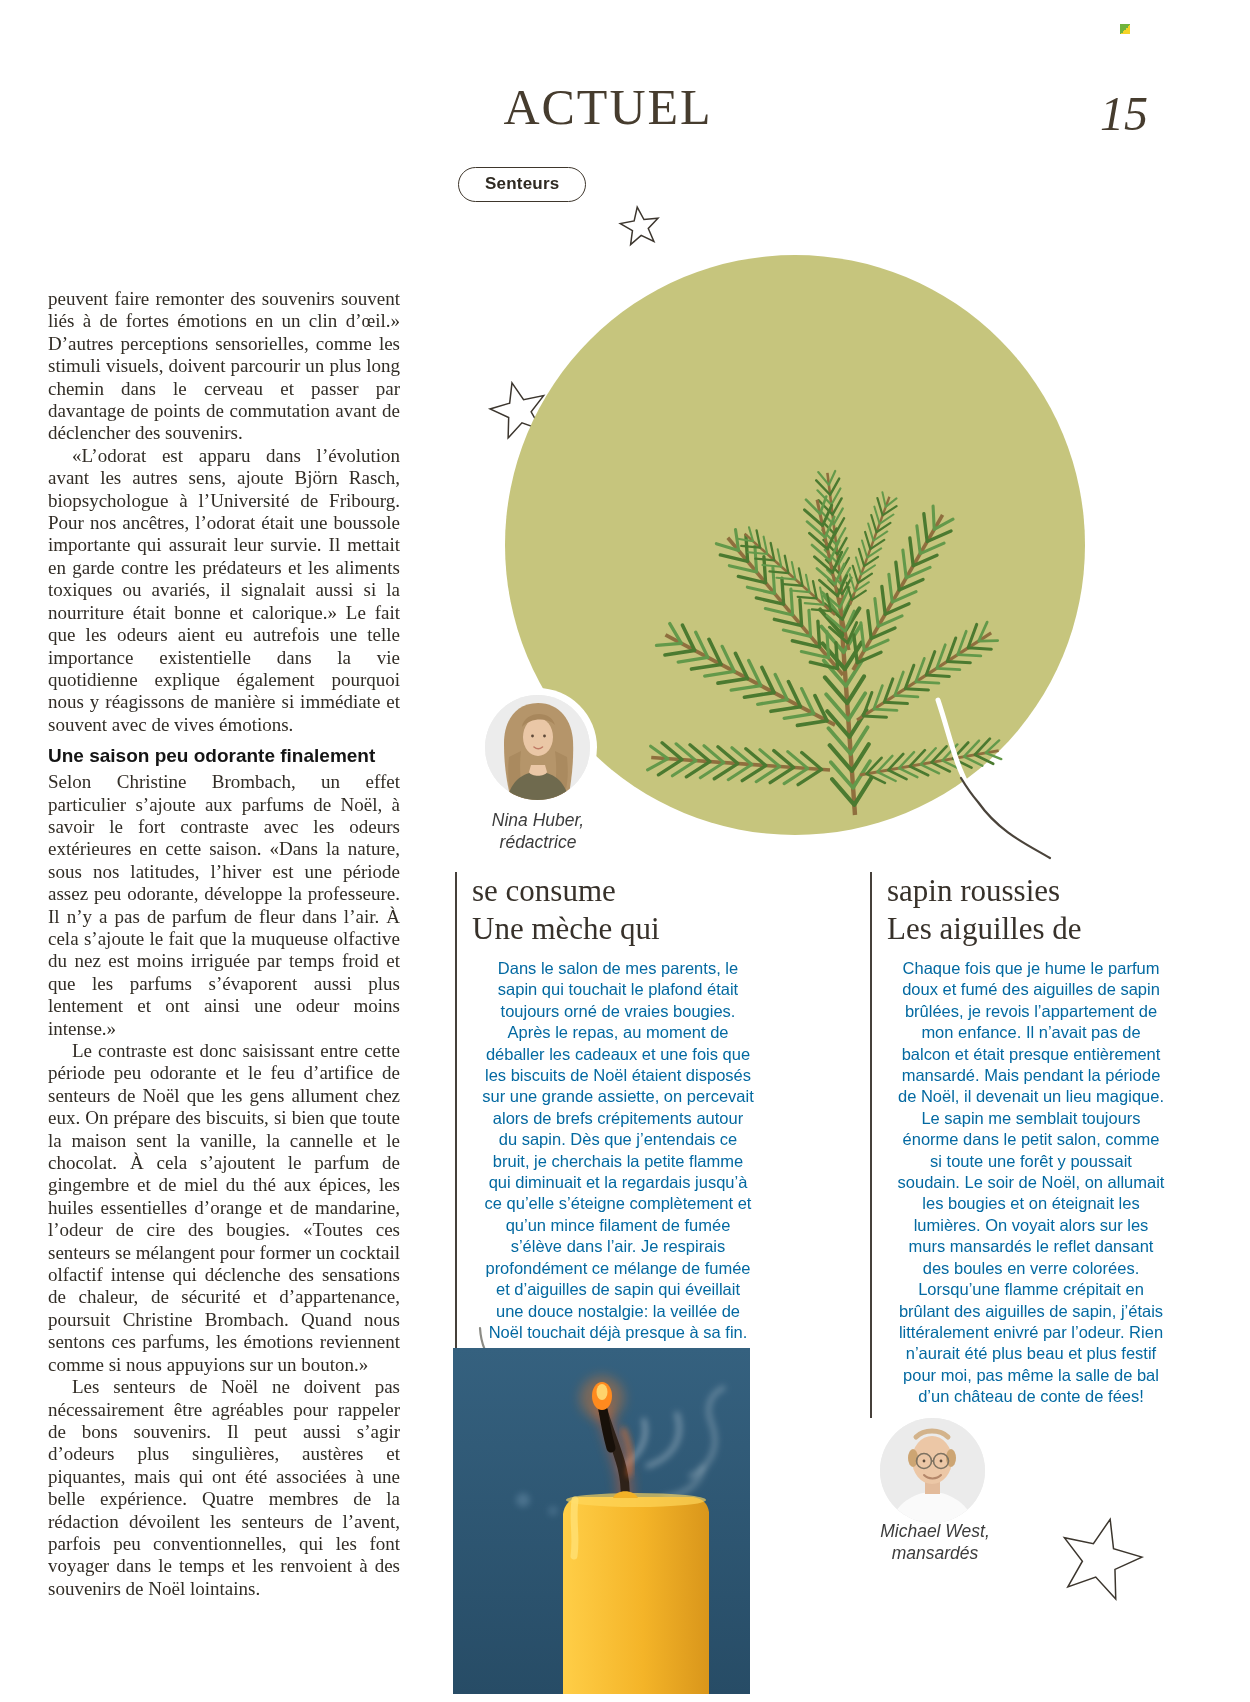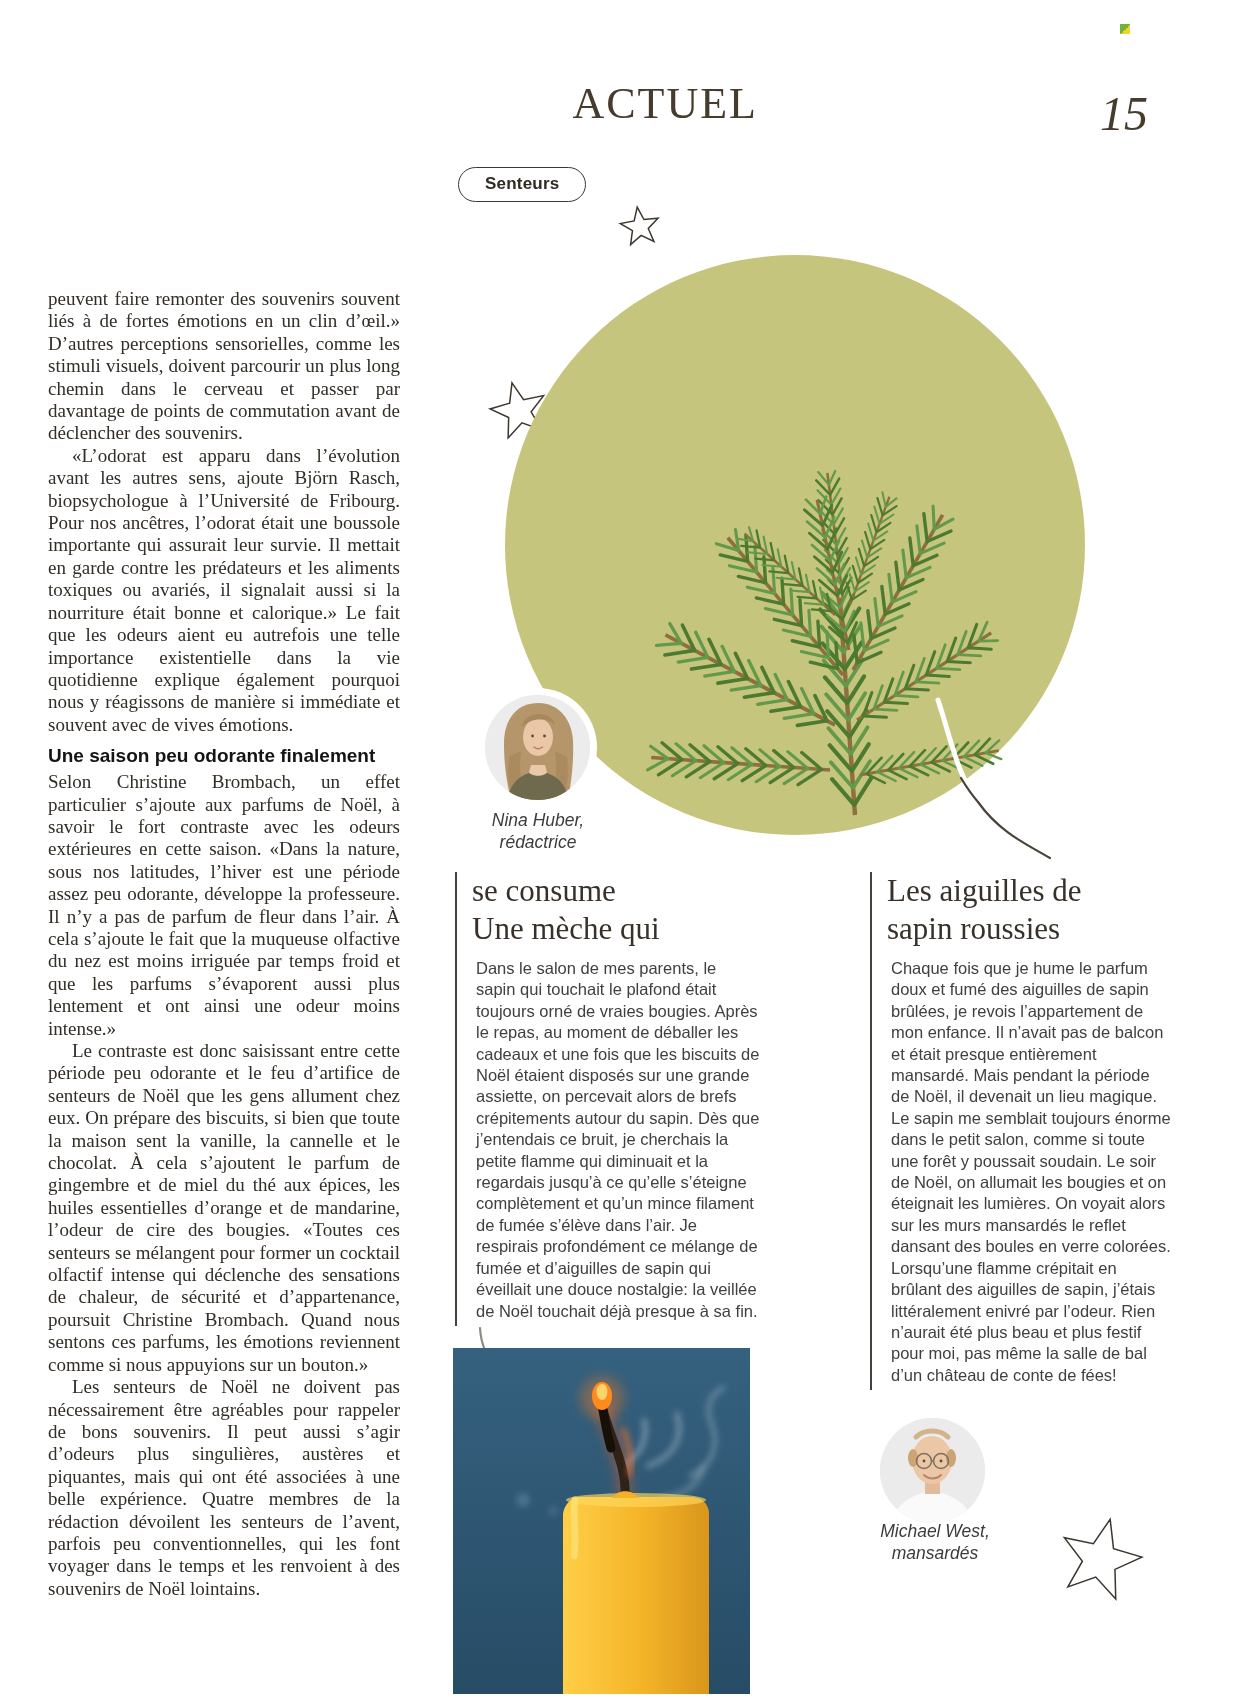--- a/index.html
+++ b/index.html
@@ -1,21 +1,21 @@
 <!DOCTYPE html>
 <html lang="fr"><head>
 <meta charset="utf-8">
 <style>
   html,body{margin:0;padding:0;background:#e9e7e3;}
   .page{position:relative;width:1250px;height:1702px;margin:0 auto;background:#ffffff;overflow:hidden;
         font-family:"Liberation Sans",sans-serif;color:#322d26;}
 
   
-  .masthead-title{position:absolute;left:458px;top:82px;width:300px;text-align:right;
-        font-family:"Liberation Serif",serif;font-size:44px;line-height:1;letter-spacing:2px;color:#463c2e;}
+  .masthead-title{position:absolute;left:458px;top:82px;width:300px;text-align:center;
+        font-family:"Liberation Serif",serif;font-size:50px;line-height:1;letter-spacing:2px;color:#463c2e;}
   .tag-wrap{position:absolute;left:458px;top:167px;width:300px;display:flex;justify-content:flex-start;}
   .tag-pill{border:1.5px solid #3e362c;border-radius:999px;padding:6px 26px 7px;
         font-size:17px;font-weight:700;color:#2f2a22;letter-spacing:.2px;background:#fff;}
   .page-num{position:absolute;left:1100px;top:86px;font-family:"Liberation Serif",serif;
         font-size:48px;color:#463c2e;font-style:italic;}
   .corner-mark{position:absolute;left:1120px;top:24px;width:10px;height:10px;
         background:linear-gradient(135deg,#6fb33c 0 55%,#f5d327 55% 100%);}
 
   
   .intro{position:absolute;left:48px;top:288px;width:352px;font-family:"Liberation Serif",serif;
@@ -37,21 +37,21 @@
         font-size:17.5px;line-height:22px;color:#3c3c3c;}
   .caption-nina{left:458px;top:809px;}
   .caption-michael{left:855px;top:1520px;}
 
   
   .story{position:absolute;border-left:2px solid #46403a;padding-left:15px;}
   .story-mid{left:455px;top:872px;width:292px;}
   .story-right{left:870px;top:872px;width:288px;}
   .story .head{font-family:"Liberation Serif",serif;font-weight:400;font-size:31px;
         line-height:38px;color:#37312a;margin:0 0 10px;}
-  .story p{margin:4px;font-size:16.5px;line-height:21.4px;color:#404040;text-align:left;}
+  .story p{margin:10px;font-size:16.5px;line-height:21.4px;color:#0369a1;text-align:center;}
 
   
   .candle{position:absolute;left:453px;top:1348px;width:297px;height:346px;overflow:hidden;}
 
   svg.deco{position:absolute;overflow:visible;}
 </style>
 </head>
 <body>
 
 <div class="page">
@@ -138,22 +138,22 @@
   <section class="story story-mid">
     <h2 class="head">
       <div>se consume</div>
       <div>Une mèche qui</div>
     </h2>
     <p>Dans le salon de mes parents, le sapin qui touchait le plafond était toujours orné de vraies bougies. Après le repas, au moment de déballer les cadeaux et une fois que les biscuits de Noël étaient disposés sur une grande assiette, on percevait alors de brefs crépitements autour du sapin. Dès que j’entendais ce bruit, je cherchais la petite flamme qui diminuait et la regardais jusqu’à ce qu’elle s’éteigne complètement et qu’un mince filament de fumée s’élève dans l’air. Je respirais profondément ce mélange de fumée et d’aiguilles de sapin qui éveillait une douce nostalgie: la veillée de Noël touchait déjà presque à sa fin.</p>
   </section>
 
   <section class="story story-right">
     <h2 class="head">
+      <div>sapin roussies</div>
       <div>Les aiguilles de</div>
-      <div>sapin roussies</div>
     </h2>
     <p>Chaque fois que je hume le parfum doux et fumé des aiguilles de sapin brûlées, je revois l’appartement de mon enfance. Il n’avait pas de balcon et était presque entièrement mansardé. Mais pendant la période de Noël, il devenait un lieu magique. Le sapin me semblait toujours énorme dans le petit salon, comme si toute une forêt y poussait soudain. Le soir de Noël, on allumait les bougies et on éteignait les lumières. On voyait alors sur les murs mansardés le reflet dansant des boules en verre colorées. Lorsqu’une flamme crépitait en brûlant des aiguilles de sapin, j’étais littéralement enivré par l’odeur. Rien n’aurait été plus beau et plus festif pour moi, pas même la salle de bal d’un château de conte de fées!</p>
   </section>
 
   <svg class="deco" style="left:465px;top:1300px" width="110" height="95">
     <path d="M15,28 C16,52 27,68 45,78 C62,87 80,87 91,82" fill="none" stroke="#ffffff" stroke-width="5" stroke-linecap="round"></path>
     <path d="M15,28 C16,44 20,55 30,63" fill="none" stroke="#8b8b85" stroke-width="2.2" stroke-linecap="round"></path>
   </svg>
 
   <div class="candle">

